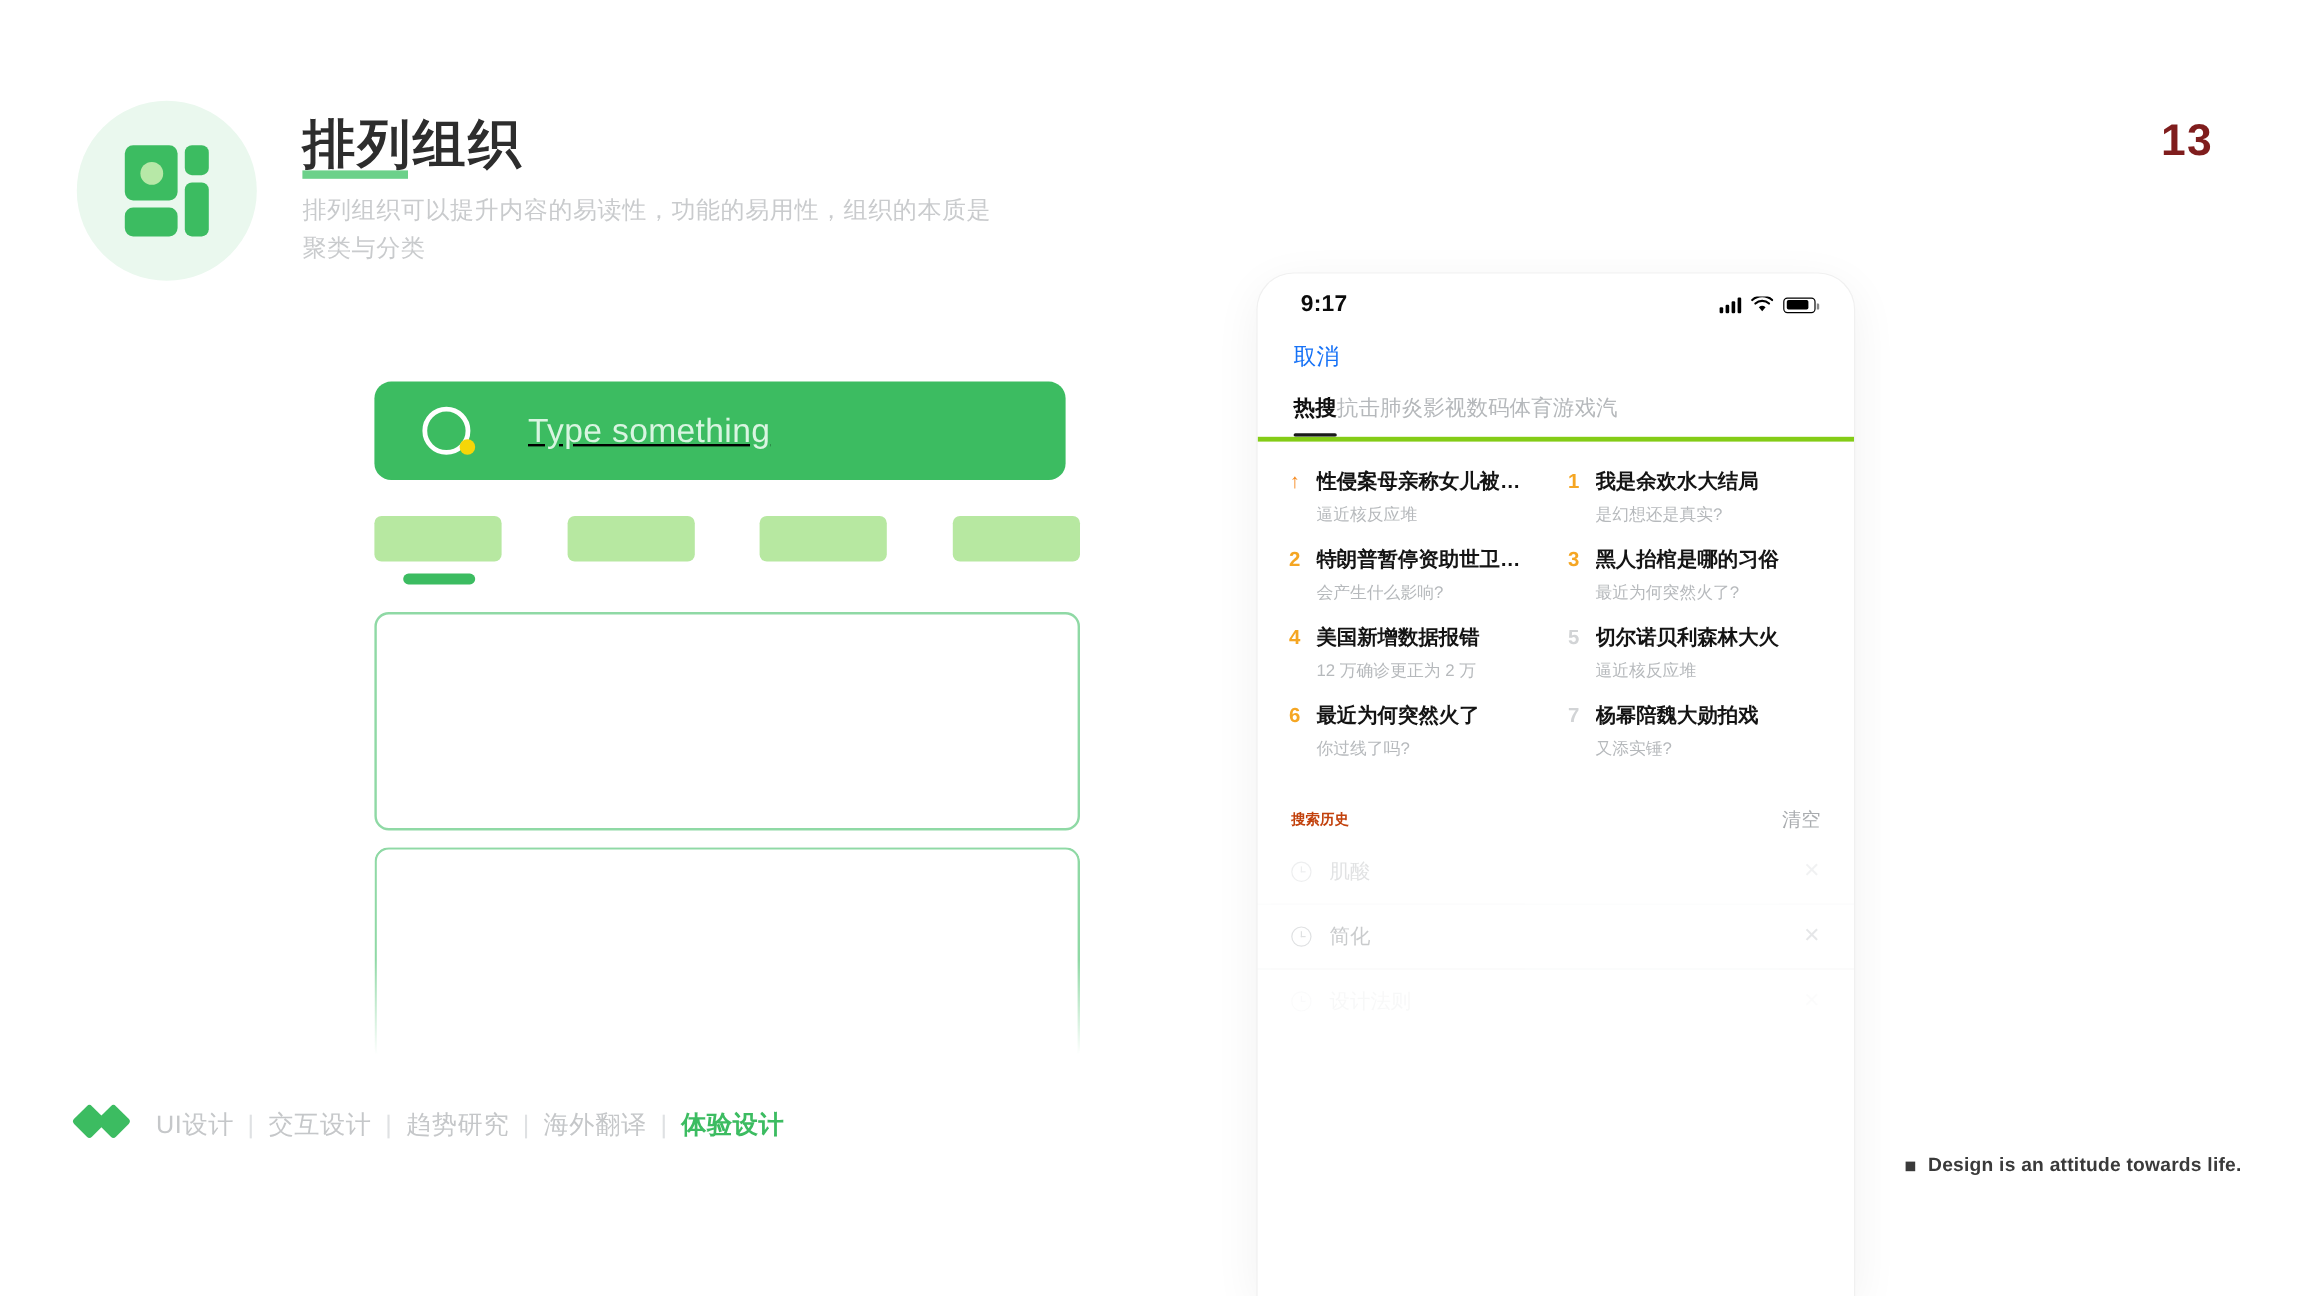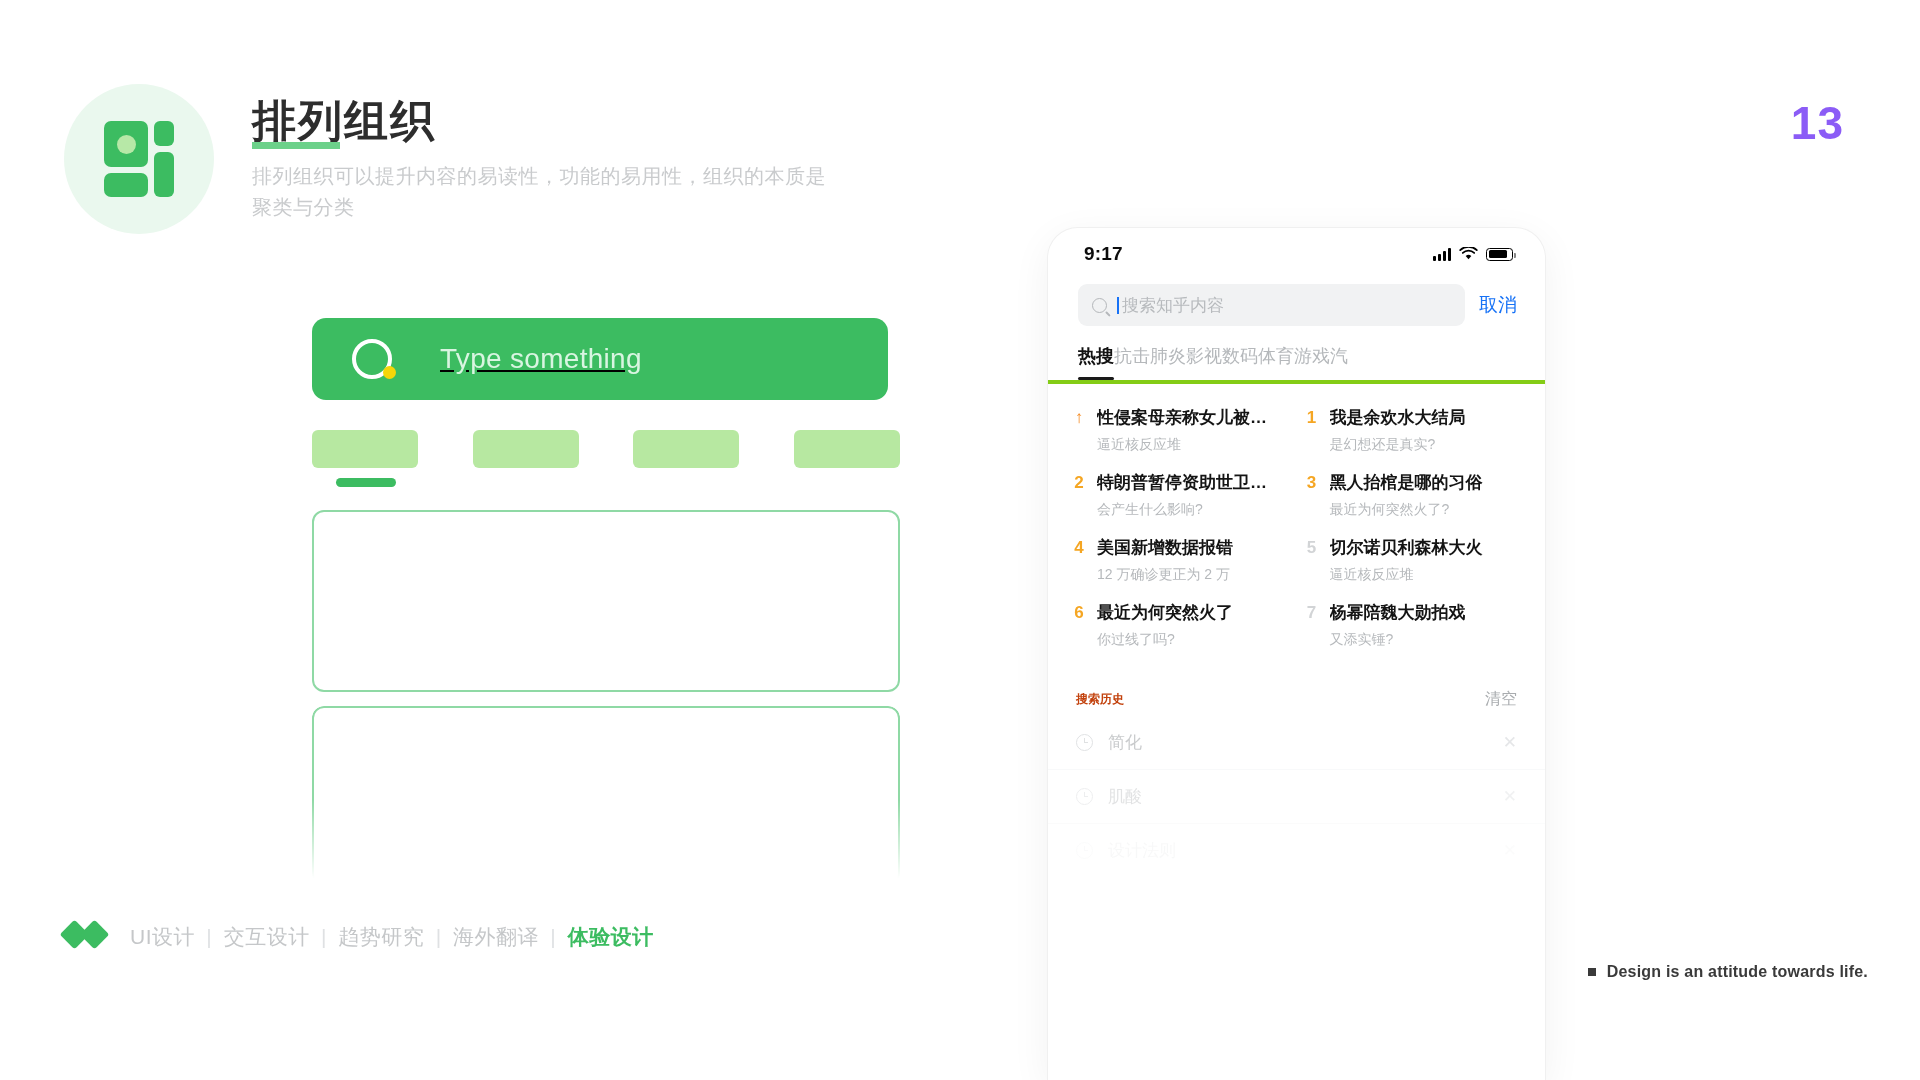--- a/index.html
+++ b/index.html
@@ -39,21 +39,21 @@
     width: 88px; height: 7px; background: #6cd18a;
   }
   .page-subtitle {
     margin-top: 14px;
     font-size: 20px; color: #c9cbcd; line-height: 1.55;
     max-width: 585px; letter-spacing: 0.5px;
   }
 
   .slide-number {
     position: absolute; right: 76px; top: 96px;
-    font-size: 46px; font-weight: bold; color: #8b5cf6;
+    font-size: 37px; font-weight: bold; color: #7f1d1d;
     letter-spacing: 1px;
   }
 
   
   .illus { position: absolute; left: 312px; top: 318px; width: 588px; }
 
   .search-bar {
     width: 576px; height: 82px; background: #3cbc61;
     border-radius: 14px; display: flex; align-items: center;
     padding-left: 40px;
@@ -315,25 +315,20 @@
           <path d="M3.9 6.4 a8.8 8.8 0 0 1 12.2 0" stroke="#000" stroke-width="1.9" fill="none" stroke-linecap="round"></path>
           <path d="M1.1 3.3 a13 13 0 0 1 17.8 0" stroke="#000" stroke-width="1.9" fill="none" stroke-linecap="round"></path>
         </svg>
         <div class="ic-batt">
             <span></span>
           </div>
       </div>
     </div>
 
     <div class="search-row">
-      <div class="search-field">
-        <div class="mag"></div>
-        <div class="caret"></div>
-        <div class="search-ph">搜索知乎内容</div>
-      </div>
       <div class="cancel-btn">取消</div>
     </div>
 
     <div class="tabs">
       <div class="tab active">热搜</div>
       <div class="tab">抗击肺炎</div>
       <div class="tab">影视</div>
       <div class="tab">数码</div>
       <div class="tab">体育</div>
       <div class="tab">游戏</div>
@@ -398,28 +393,28 @@
         </div>
       </div>
     </div>
 
 
     <div class="hist-head">
       <div class="hist-title">搜索历史</div>
       <div class="hist-clear">清空</div>
     </div>
 
+    <div class="hist-item fade2">
+      <div class="clock-ic"></div>
+      <div class="hist-text">肌酸</div>
+      <div class="close-x">✕</div>
+    </div>
     <div class="hist-item fade1">
       <div class="clock-ic"></div>
       <div class="hist-text">简化</div>
-      <div class="close-x">✕</div>
-    </div>
-    <div class="hist-item fade2">
-      <div class="clock-ic"></div>
-      <div class="hist-text">肌酸</div>
       <div class="close-x">✕</div>
     </div>
     <div class="hist-item fade3">
       <div class="clock-ic"></div>
       <div class="hist-text">设计法则</div>
       <div class="close-x">✕</div>
     </div>
 
   </div>
 

